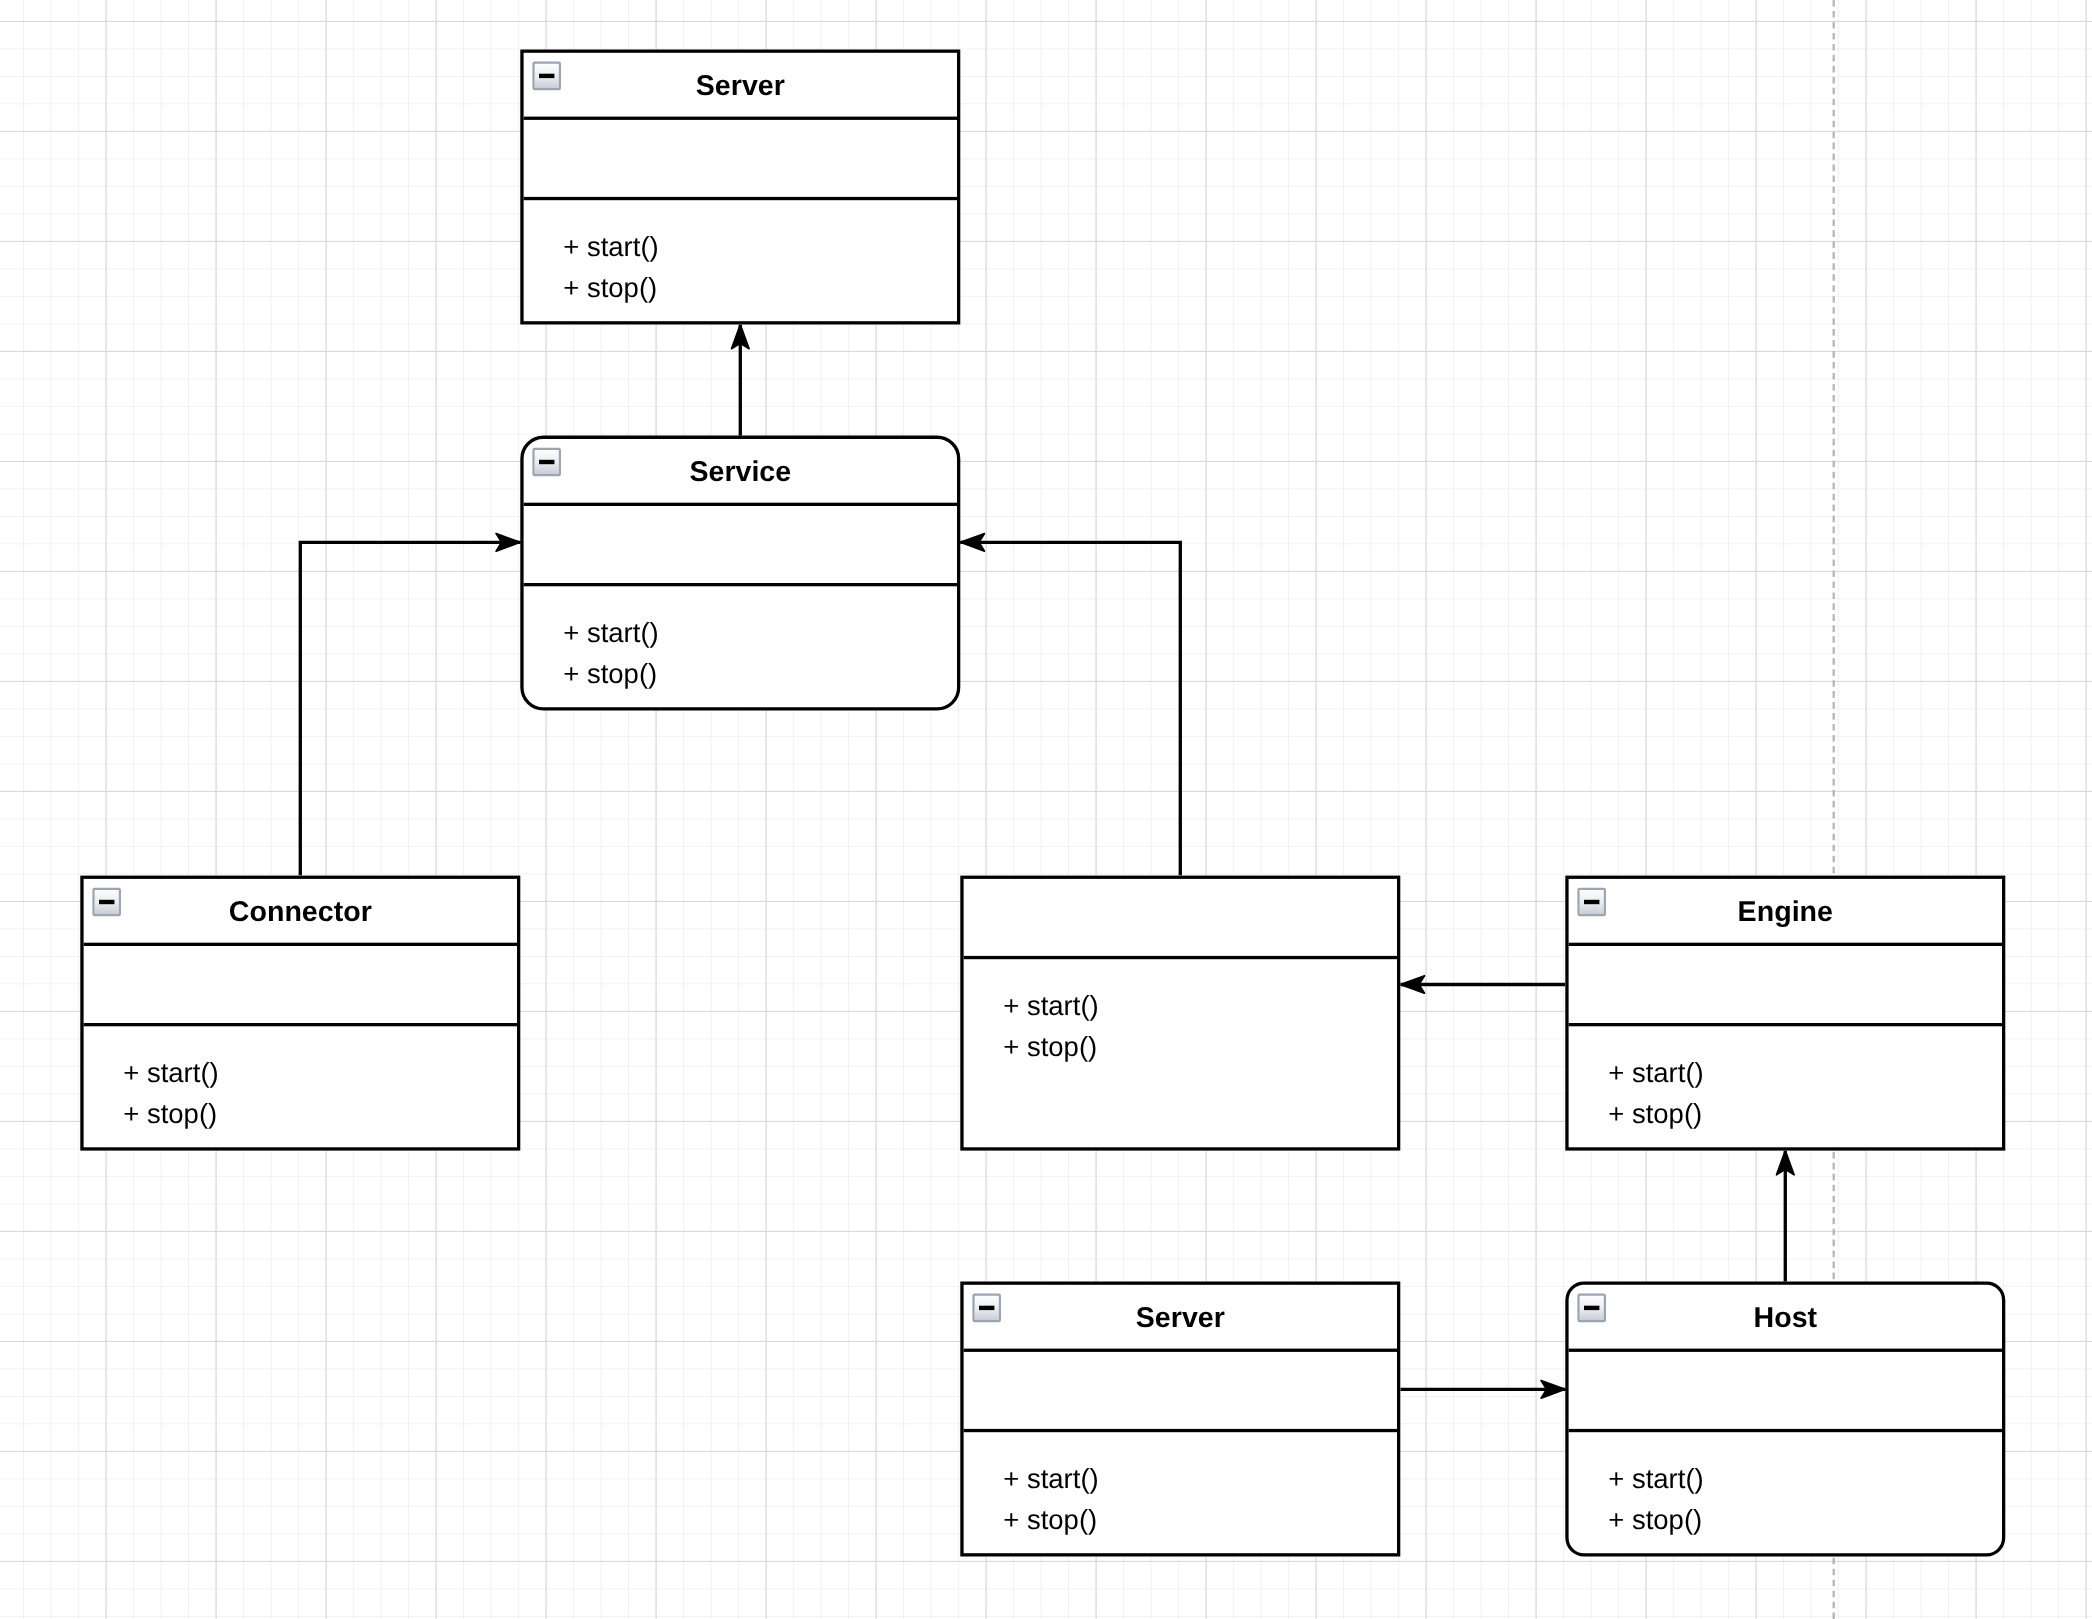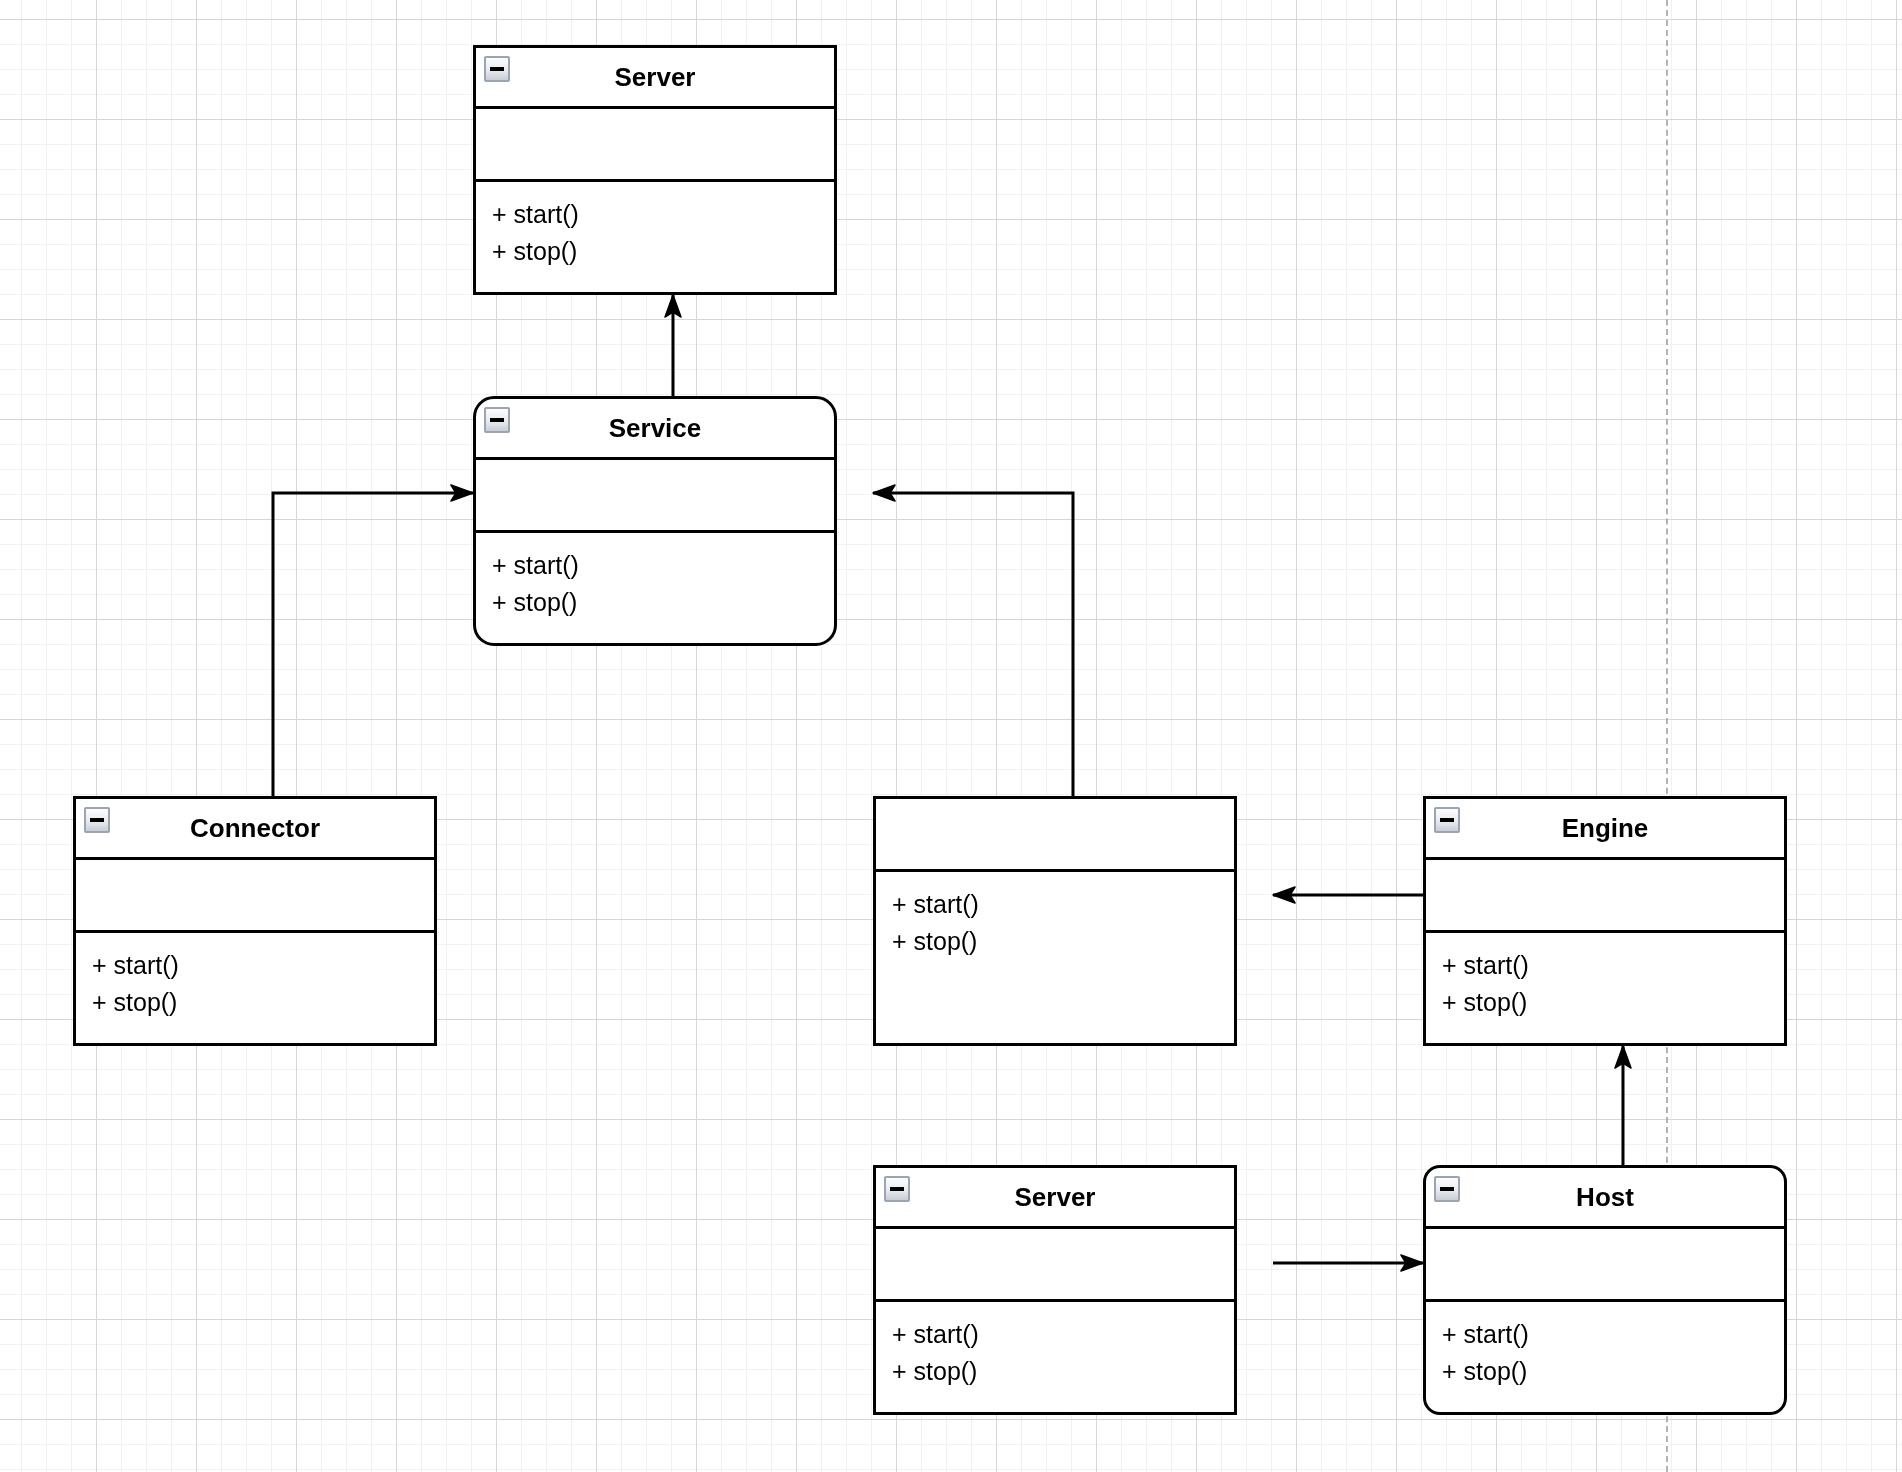--- a/index.html
+++ b/index.html
@@ -19,31 +19,31 @@
     background-size:100px 100px,100px 100px,25px 25px,25px 25px;
     background-position:96px 19px,96px 19px,21px 19px,21px 19px;
   }
   
   #page-boundary{
     position:absolute;left:1666px;top:0;height:1472px;width:0;
     border-left:2px dashed #b3b3b3;
   }
   
   .uml-class{
-    position:absolute;width:364px;height:250px;box-sizing:border-box;
+    position:absolute;width:400px;height:250px;box-sizing:border-box;
     background:#ffffff;border:3px solid #000;
   }
   .row{box-sizing:border-box;}
   .row.title{
     height:61px;border-bottom:3px solid #000;position:relative;
     display:flex;align-items:center;justify-content:center;
   }
   .title-text{font-weight:bold;font-size:26px;line-height:26px;}
   .row.attrs{height:73px;border-bottom:3px solid #000;}
-  .row.methods{height:104px;padding:14px 0 0 16px;}
+  .row.methods{height:104px;padding:25px 0 0 16px;margin-left:20px;}
   .method{font-size:25px;line-height:37px;white-space:pre;}
   
   .collapse{
     position:absolute;left:8px;top:8px;width:22px;height:22px;
     border:2px solid #9aa4b2;border-radius:2px;
     background:linear-gradient(180deg,#fdfdfe 0%,#e9ebef 55%,#c9cdd5 100%);
     display:flex;align-items:center;justify-content:center;
   }
   .minus{width:14px;height:4px;background:#000;}
   

